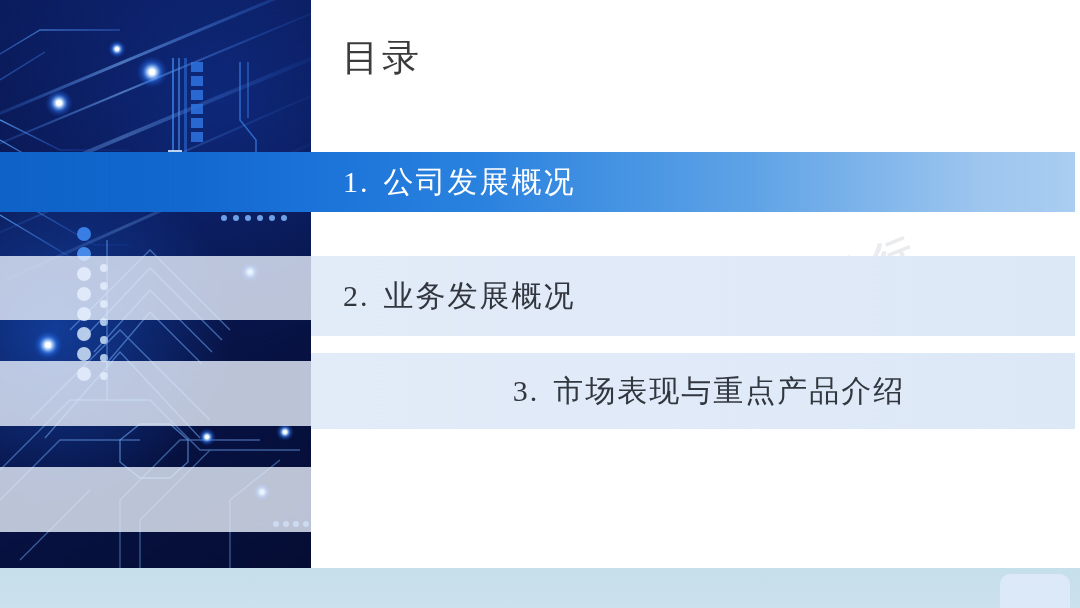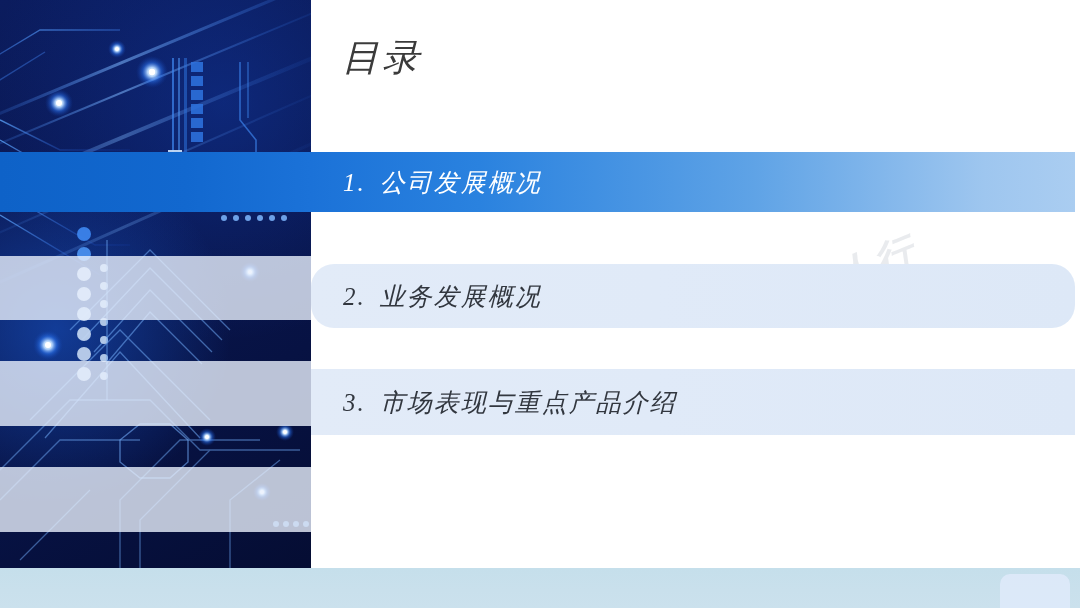--- a/index.html
+++ b/index.html
@@ -15,21 +15,20 @@
     position: relative;
   }
 
   .slide {
     position: absolute;
     inset: 0;
     width: 1080px;
     height: 608px;
     background: #22c55e;
     overflow: hidden;
-    font-style: italic;
   }
 
   
   .left-graphic {
     position: absolute;
     left: 0;
     top: 0;
     width: 311px;
     height: 568px;
     overflow: hidden;
@@ -91,21 +90,21 @@
   }
   .row-1 {
     background: linear-gradient(90deg, #1b72d8 0%, #2a82df 22%, #5fa3e6 58%, #9ec6ef 88%, #aacdf1 100%);
   }
   .row-2, .row-3, .row-4 {
     background: linear-gradient(90deg, #e2ebf8 0%, #e0eaf8 45%, #dde8f7 100%);
   }
 
   .row-text {
     padding-left: 32px;
-    font-size: 25px;
+    font-size: 30px;
     letter-spacing: 2px;
     white-space: nowrap;
     font-family: "Liberation Serif", "DejaVu Serif", serif;
   }
   .row-1 .row-text { color: #ffffff; }
   .row-2 .row-text,
   .row-3 .row-text,
   .row-4 .row-text { color: #32373f; }
 
   .row-num { margin-right: 14px; }
@@ -304,27 +303,27 @@
     <div class="page-title">目录</div>
 
     <div class="watermark">三人行</div>
 
     <div class="row row-1" style="top:152px; height:60px;">
       <div class="row-text">
         <span class="row-num">1.</span><span>公司发展概况</span>
       </div>
     </div>
 
-    <div class="row row-2" style="top:264px; height:64px;border-radius:23px;">
+    <div class="row row-2" style="top:256px; height:80px;">
       <div class="row-text">
         <span class="row-num">2.</span><span>业务发展概况</span>
       </div>
     </div>
 
-    <div class="row row-3" style="top:369px; height:66px;">
+    <div class="row row-3" style="top:353px; height:76px;justify-content:center;">
       <div class="row-text">
         <span class="row-num">3.</span><span>市场表现与重点产品介绍</span>
       </div>
     </div>
 
 
   </div>
 
   <div class="bottom-strip">
     <div class="bottom-strip-accent"></div>

